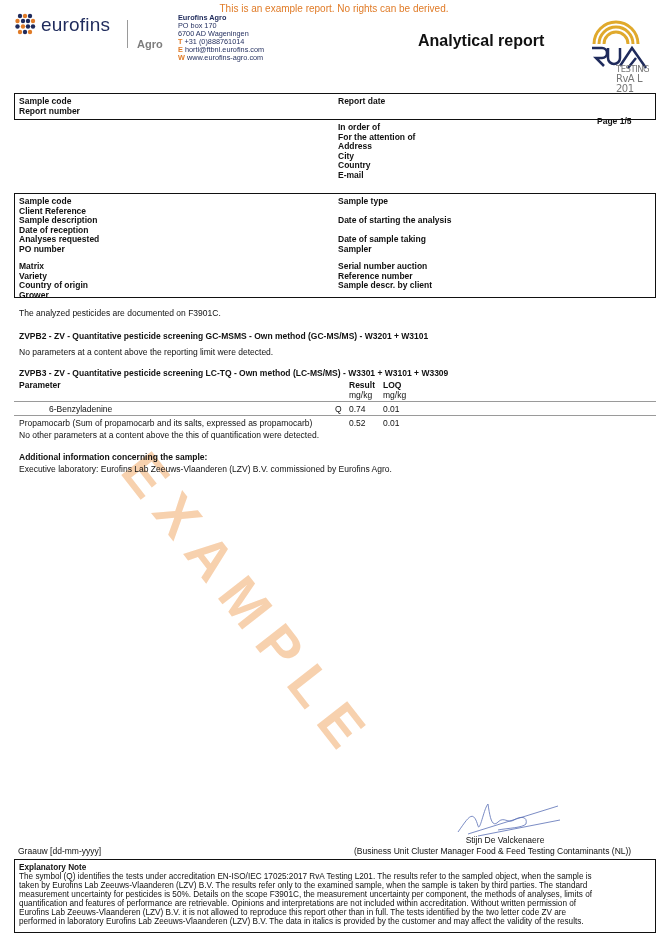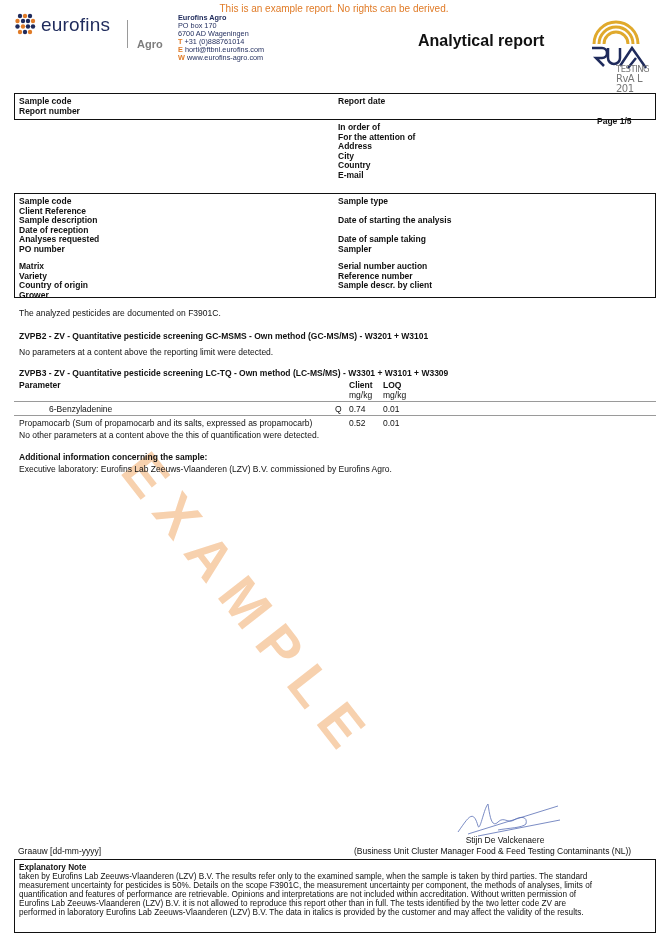--- a/index.html
+++ b/index.html
@@ -139,21 +139,21 @@
   </div>
 </div>
 
 <div class="abs txt" style="left:19px; top:308px;">The analyzed pesticides are documented on F3901C.</div>
 
 <div class="abs txt b" style="left:19px; top:331px;">ZVPB2 - ZV - Quantitative pesticide screening GC-MSMS - Own method (GC-MS/MS) - W3201 + W3101</div>
 <div class="abs txt" style="left:19px; top:347px;">No parameters at a content above the reporting limit were detected.</div>
 
 <div class="abs txt b" style="left:19px; top:368px;">ZVPB3 - ZV - Quantitative pesticide screening LC-TQ - Own method (LC-MS/MS) - W3301 + W3101 + W3309</div>
 <div class="abs txt b" style="left:19px; top:380px;">Parameter</div>
-<div class="abs txt b" style="left:349px; top:380px;">Client</div>
+<div class="abs txt b" style="left:349px; top:380px;">Result</div>
 <div class="abs txt" style="left:349px; top:390px;">mg/kg</div>
 <div class="abs txt b" style="left:383px; top:380px;">LOQ</div>
 <div class="abs txt" style="left:383px; top:390px;">mg/kg</div>
 <div class="abs hline" style="left:14px; top:401px; width:642px;"></div>
 
 <div>
   <div class="abs txt" style="left:19px; top:404px;margin-left:30px;">6-Benzyladenine</div>
   <div class="abs txt" style="left:335px; top:404px;">Q</div>
   <div class="abs txt" style="left:349px; top:404px;">0.74</div>
   <div class="abs txt" style="left:383px; top:404px;">0.01</div>
@@ -175,19 +175,20 @@
     <path d="M10 34 C20 20, 25 10, 30 28 C32 34, 36 10, 40 6 C42 20, 44 30, 50 24 C56 18, 60 26, 66 22 C72 18, 80 18, 78 26 C74 30, 60 30, 50 32 M20 36 L110 8 M30 38 L112 22" fill="none" stroke="#5a6fb5" stroke-width="1" opacity="0.8"></path>
   </svg>
 </div>
 <div class="abs txt" style="left:18px; top:846px;">Graauw [dd-mm-yyyy]</div>
 <div class="abs txt" style="left:445px; top:835px; width:120px; text-align:center;">Stijn De Valckenaere</div>
 <div class="abs txt" style="left:354px; top:846px;">(Business Unit Cluster Manager Food &amp; Feed Testing Contaminants (NL))</div>
 
 <div class="abs box boxnote">
   <div class="abs note-text b" style="left:4px; top:3px;">Explanatory Note</div>
   <div class="abs note-text" style="left:4px; top:12px; width:634px;">
+    <div>The symbol (Q) identifies the tests under accreditation EN-ISO/IEC 17025:2017 RvA Testing L201. The results refer to the sampled object, when the sample is</div>
     <div>taken by Eurofins Lab Zeeuws-Vlaanderen (LZV) B.V. The results refer only to the examined sample, when the sample is taken by third parties. The standard</div>
     <div>measurement uncertainty for pesticides is 50%. Details on the scope F3901C, the measurement uncertainty per component, the methods of analyses, limits of</div>
     <div>quantification and features of performance are retrievable. Opinions and interpretations are not included within accreditation. Without written permission of</div>
     <div>Eurofins Lab Zeeuws-Vlaanderen (LZV) B.V. it is not allowed to reproduce this report other than in full. The tests identified by the two letter code ZV are</div>
     <div>performed in laboratory Eurofins Lab Zeeuws-Vlaanderen (LZV) B.V. The data in italics is provided by the customer and may affect the validity of the results.</div>
   </div>
 </div>
 
 </body></html>

